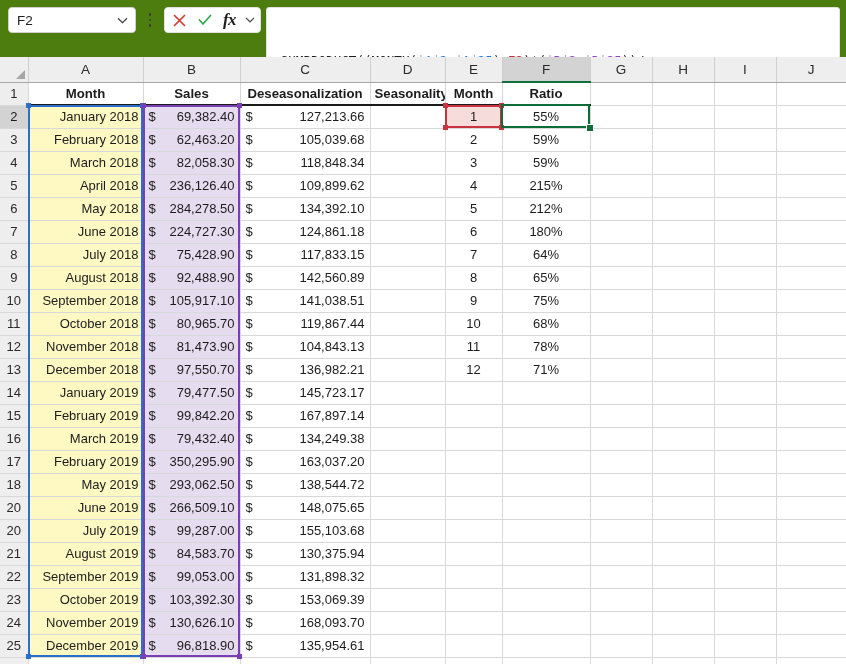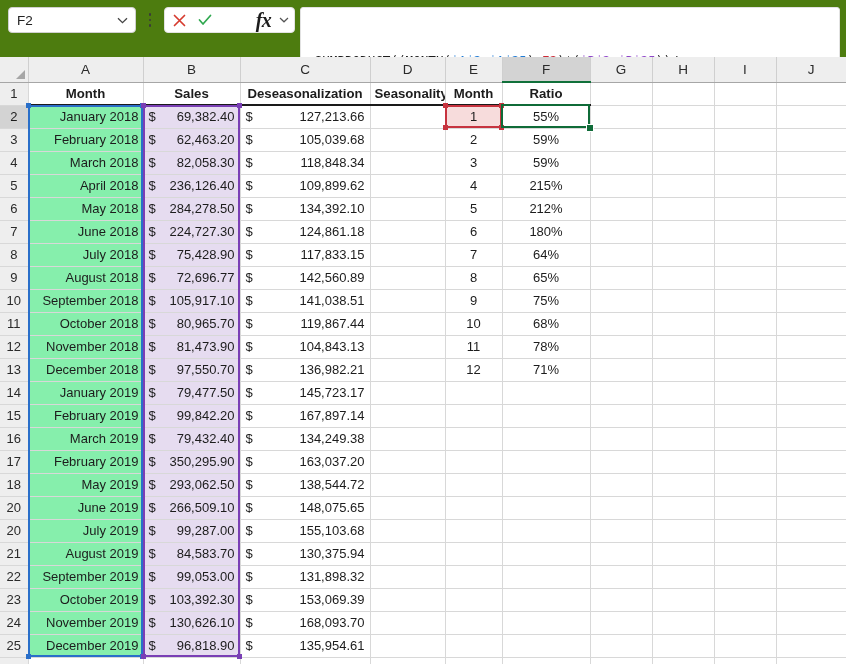--- a/index.html
+++ b/index.html
@@ -48,21 +48,21 @@
     display:flex;align-items:center;flex:none;
     padding:0 2px;box-sizing:border-box;
   }
   .fx-btn{
     width:25px;height:24px;
     display:flex;align-items:center;justify-content:center;
     font-size:15px;
   }
   .fx-x{color:#d63B2f;font-size:17px;line-height:1;}
   .fx-check{color:#2fa84f;font-size:16px;line-height:1;}
-  .fx-fx{font-family:"Liberation Serif",serif;font-style:italic;font-weight:700;font-size:20px;color:#1c1c1c;letter-spacing:-0.5px;margin-left:34px;}
+  .fx-fx{font-family:"Liberation Serif",serif;font-style:italic;font-weight:700;font-size:17px;color:#1c1c1c;letter-spacing:-0.5px;}
   .fx-chev{width:16px;display:flex;align-items:center;justify-content:center;color:#555;}
 
   .formula-input{
     flex:1;margin:7px 6px 0 5px;
     min-height:44px;
     border:1px solid #e2e2e2;border-radius:3px;
     background:#fff;
     box-sizing:border-box;
     padding:4px 4px 2px 6px;
     font-family:"DejaVu Sans Mono","Liberation Mono",monospace;
@@ -155,21 +155,21 @@
 
   
   tr.hdr1 td.datacell{
     border-bottom:2px solid #1a1a1a;
     text-align:center;
     font-weight:700;
     font-size:13.2px;
   }
 
   
-  .fill-blue{background:#86efac;}
+  .fill-blue{background:#fef9c3;}
   .fill-purple{background:#e6dcf0;}
   .fill-red{background:#f7dcdc;}
 
   
   .ovl{position:absolute;pointer-events:none;box-sizing:border-box;}
   .ovl-blue{border:2px solid #2a6fc9;}
   .ovl-purple{border:2px solid #7a3fb5;}
   .ovl-red{border:2px solid #c7333f;}
   .ovl-green{border:2px solid #0f6b38;}
 
@@ -491,21 +491,21 @@
           <td></td>
         </tr>
         <tr>
           <td class="rowhdr">9</td>
           <td class="fill-blue">
             <span class="cell-pad r">August 2018</span>
           </td>
           <td class="fill-purple">
             <span class="cur">
               <span>$</span>
-              <span>72,696.77</span>
+              <span>92,488.90</span>
             </span>
           </td>
           <td>
             <span class="cur">
               <span>$</span>
               <span>142,560.89</span>
             </span>
           </td>
           <td></td>
           <td class="">

